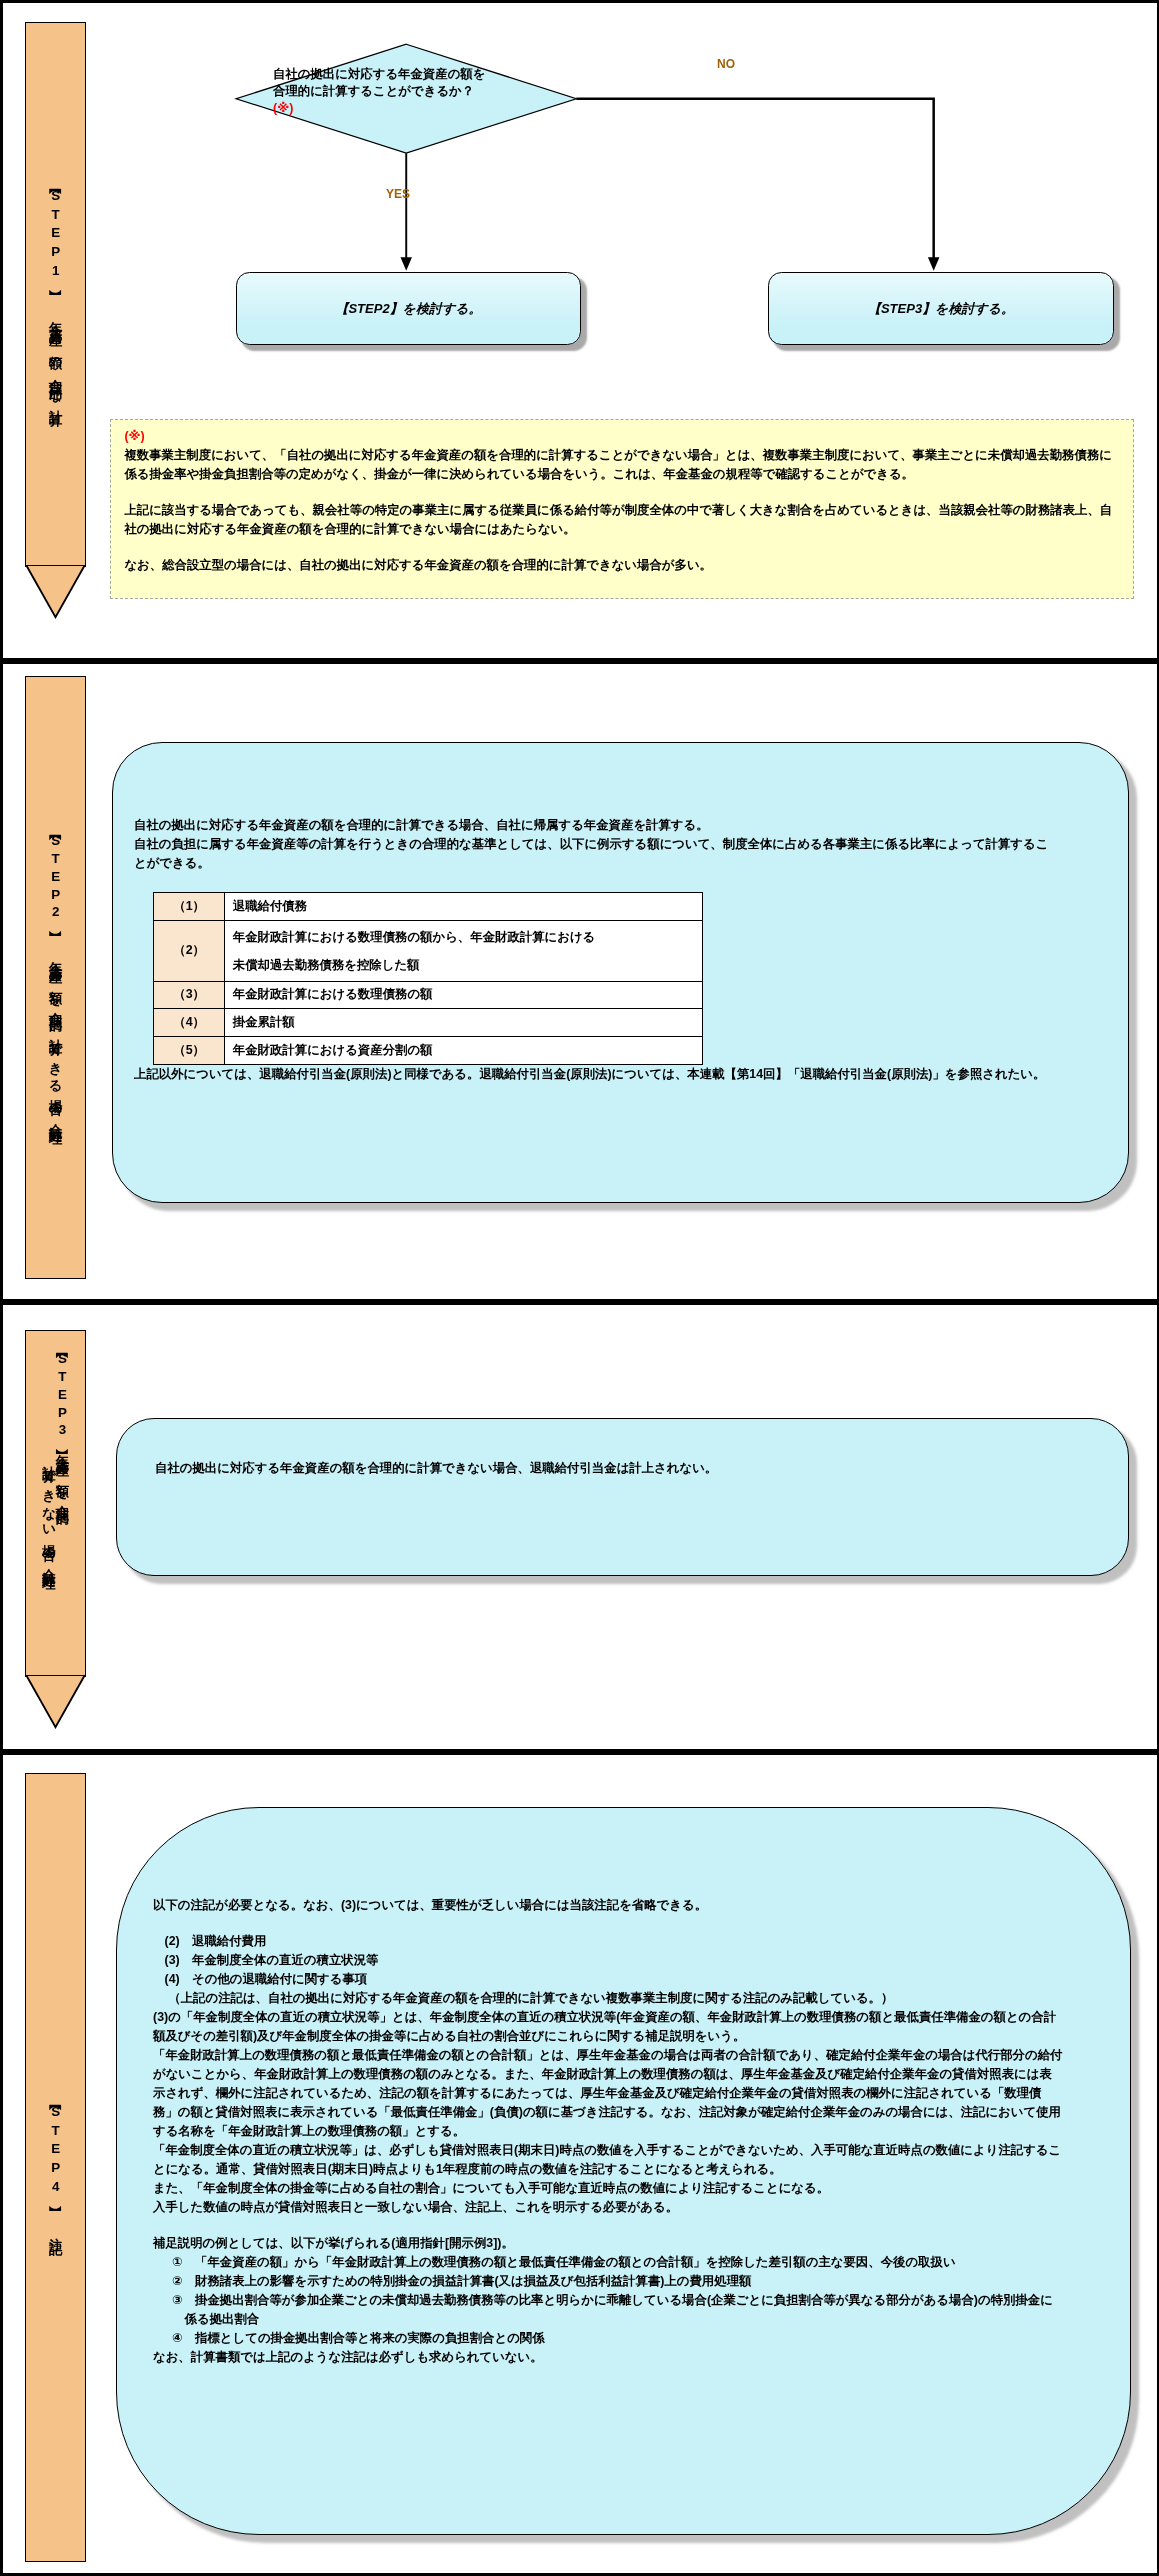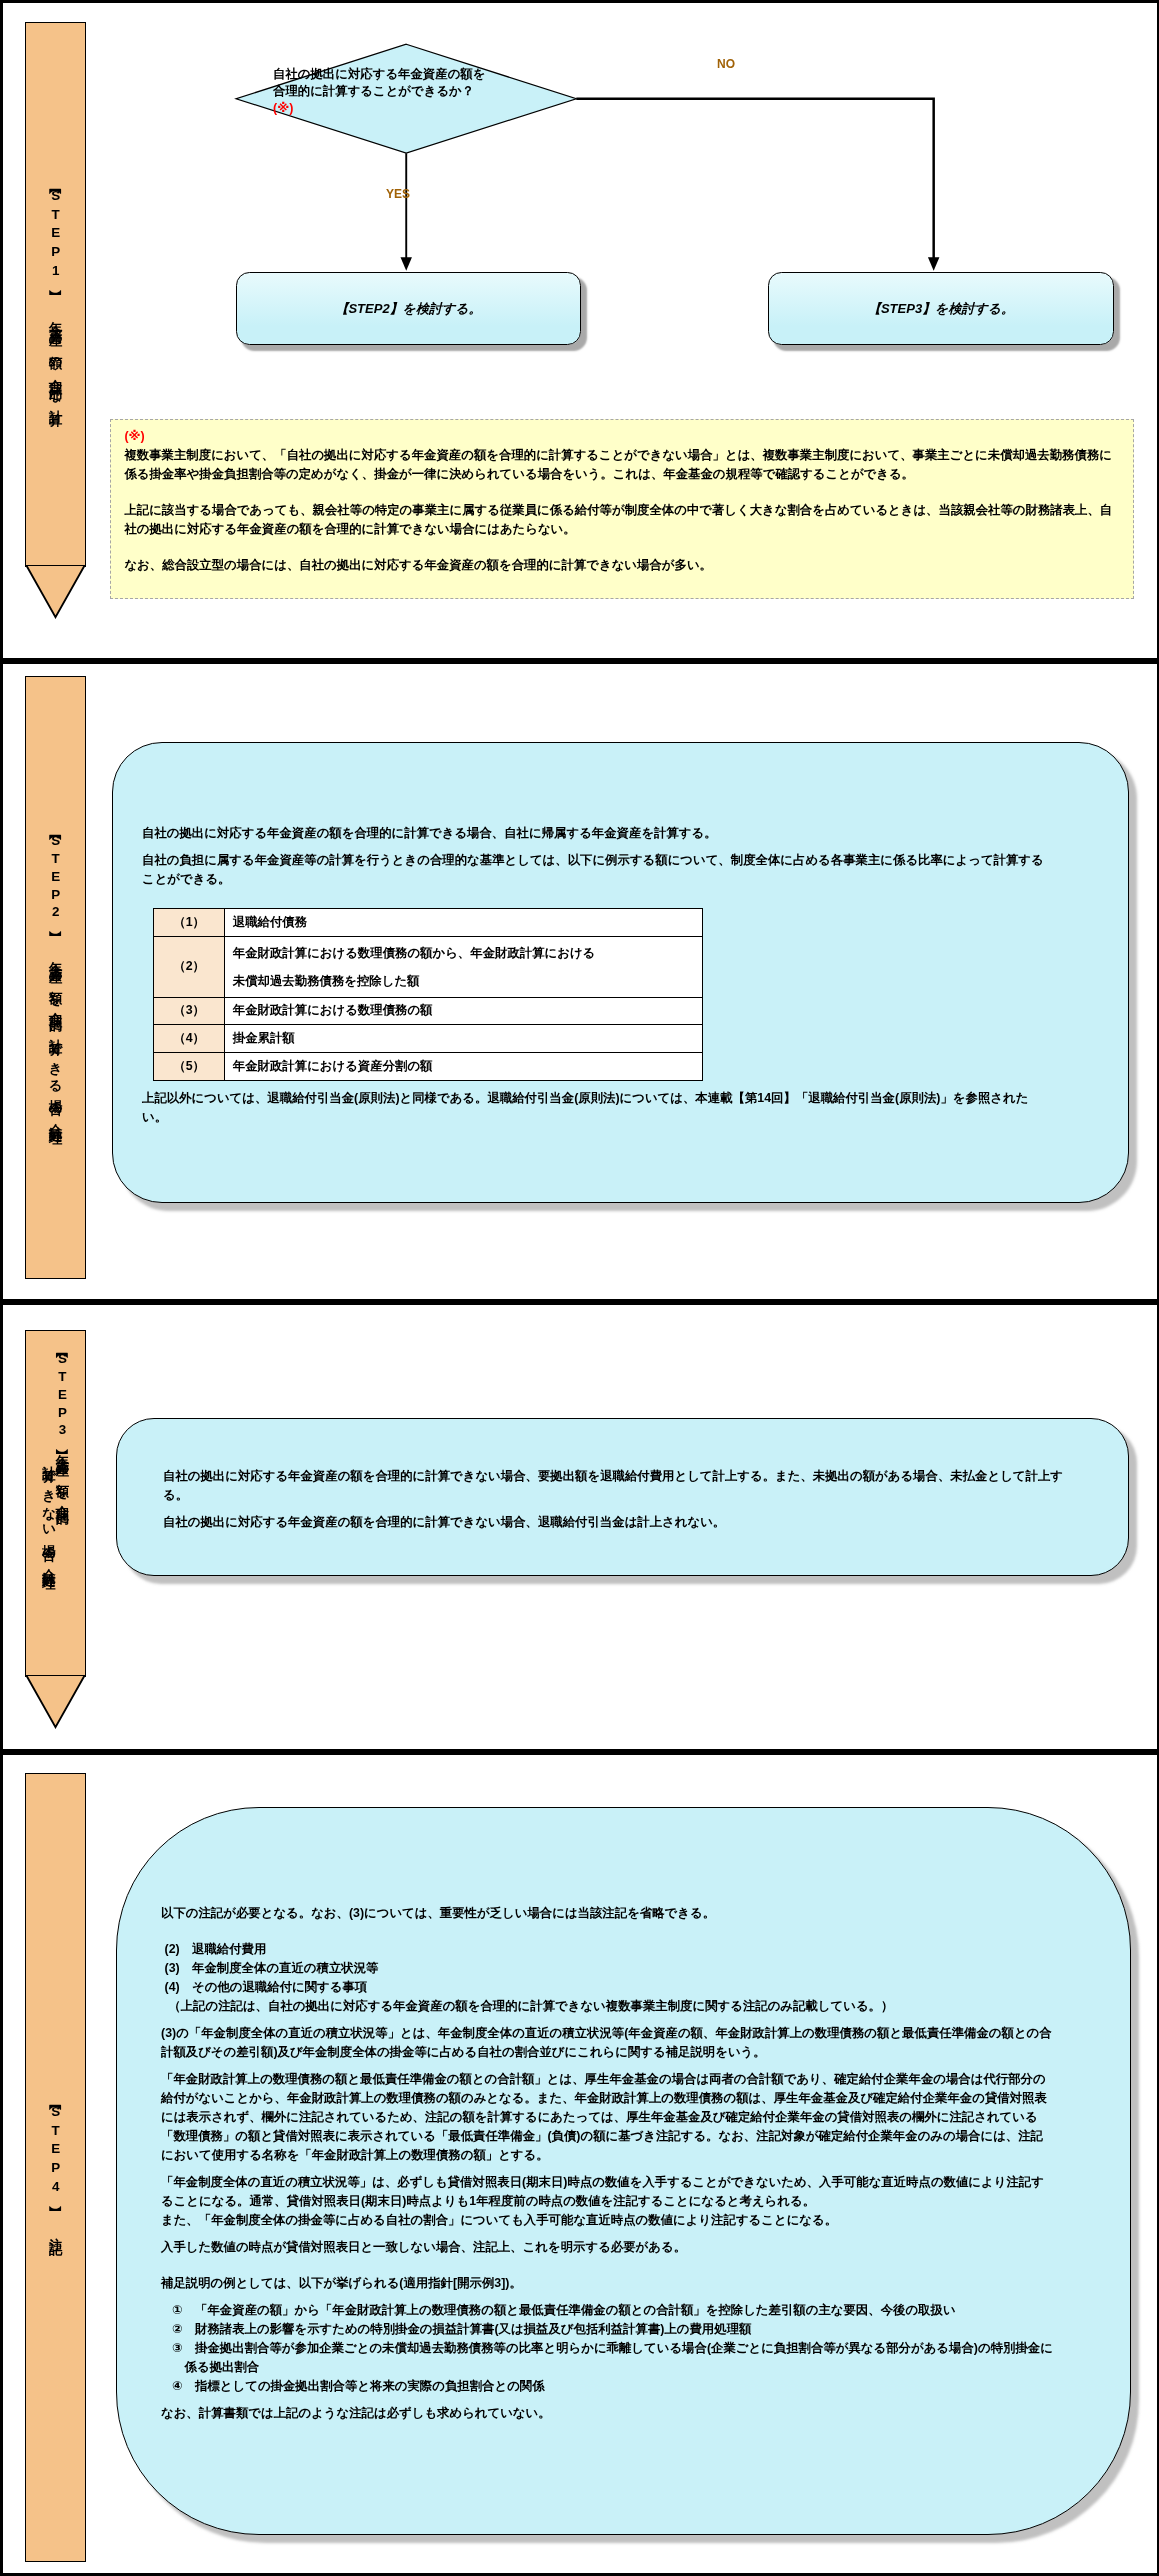--- a/index.html
+++ b/index.html
@@ -56,21 +56,21 @@
     font-size:12.4px;line-height:19px;
   }
   .note-box p{margin:0;}
   .note-box p.gap{margin-top:17px;}
   
   .bigbox{
     position:absolute;background:#C9F1F8;border:1px solid #000;
     box-shadow:7.6px 7.6px 2.9px rgba(150,150,150,0.6);
     box-sizing:border-box;font-size:12.4px;line-height:19px;
   }
-  .bigbox p{margin:8px;}
+  .bigbox p{margin:0;}
   #bigbox2{left:109px;top:739px;width:1017px;height:461px;border-radius:50px;
     padding:73px 76px 0 21px;}
   #bigbox3{left:113px;top:1415px;width:1013px;height:158px;border-radius:38px;
     padding:40px 57px 0 38px;}
   #bigbox4{left:113px;top:1804px;width:1015px;height:728px;border-radius:143px;
     padding:88px 67px 16px 36px;}
   .mt{margin-top:13.4px;}
   .mt2{margin-top:17px;}
   
   .basis-table{
@@ -190,21 +190,20 @@
       <div class="banner-cols">
         <div class="vtext">【STEP3】年金資産の額を合理的に</div>
         <div class="vtext col2">計算できない場合の会計処理</div>
       </div>
     </div>
     <svg class="banner-tip" style="top:1672px;" viewBox="0 0 64 57">
       <polygon points="1,0 63,0 32,55" fill="#F5C289" stroke="#000" stroke-width="2"></polygon>
     </svg>
 
     <div class="bigbox" id="bigbox3">
-      <p>自社の拠出に対応する年金資産の額を合理的に計算できない場合、要拠出額を退職給付費用として計上する。また、未拠出の額がある場合、未払金として計上する。</p>
       <p class="mt2">自社の拠出に対応する年金資産の額を合理的に計算できない場合、退職給付引当金は計上されない。</p>
     </div>
   </div>
 
   <div class="divider" style="top:1746px;"></div>
 
   <div>
     <div class="banner-rect" style="top:1770px;height:789px;">
       <div class="vtext">
         <span class="step-part">【STEP4】</span><span>注記</span>

